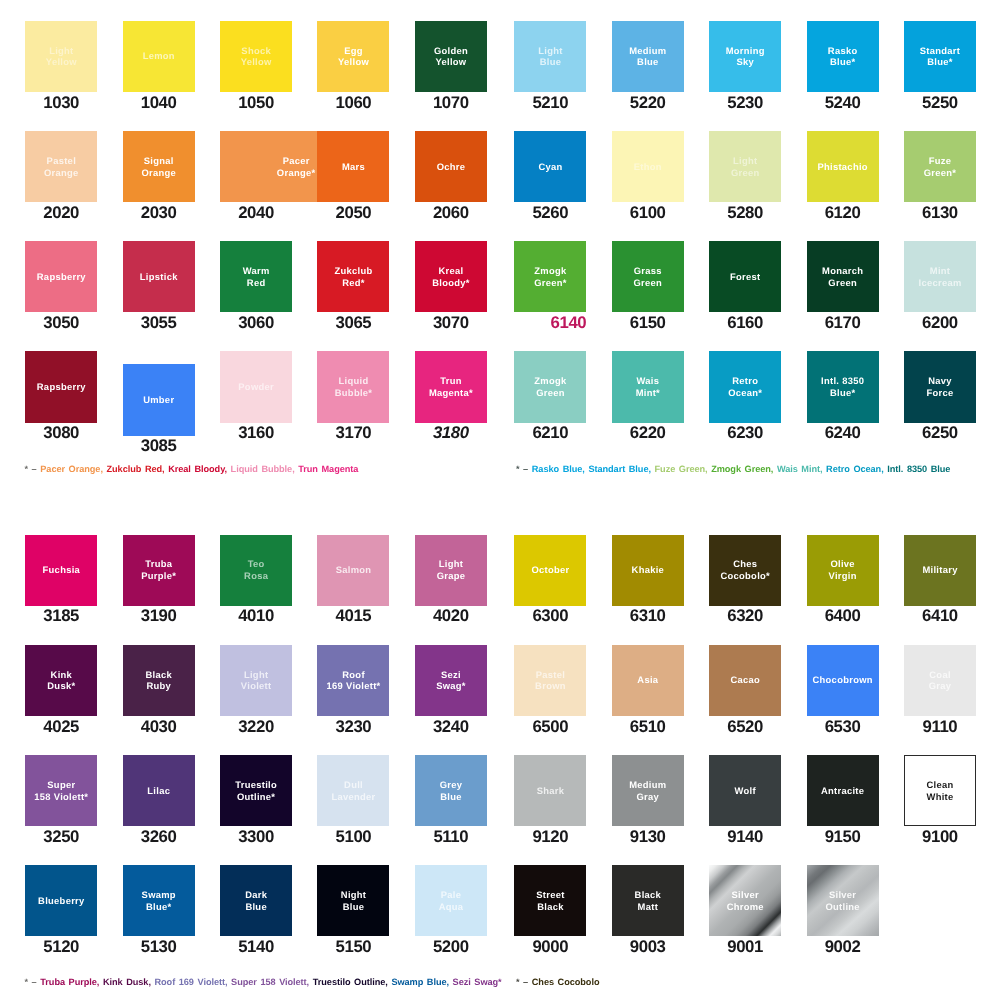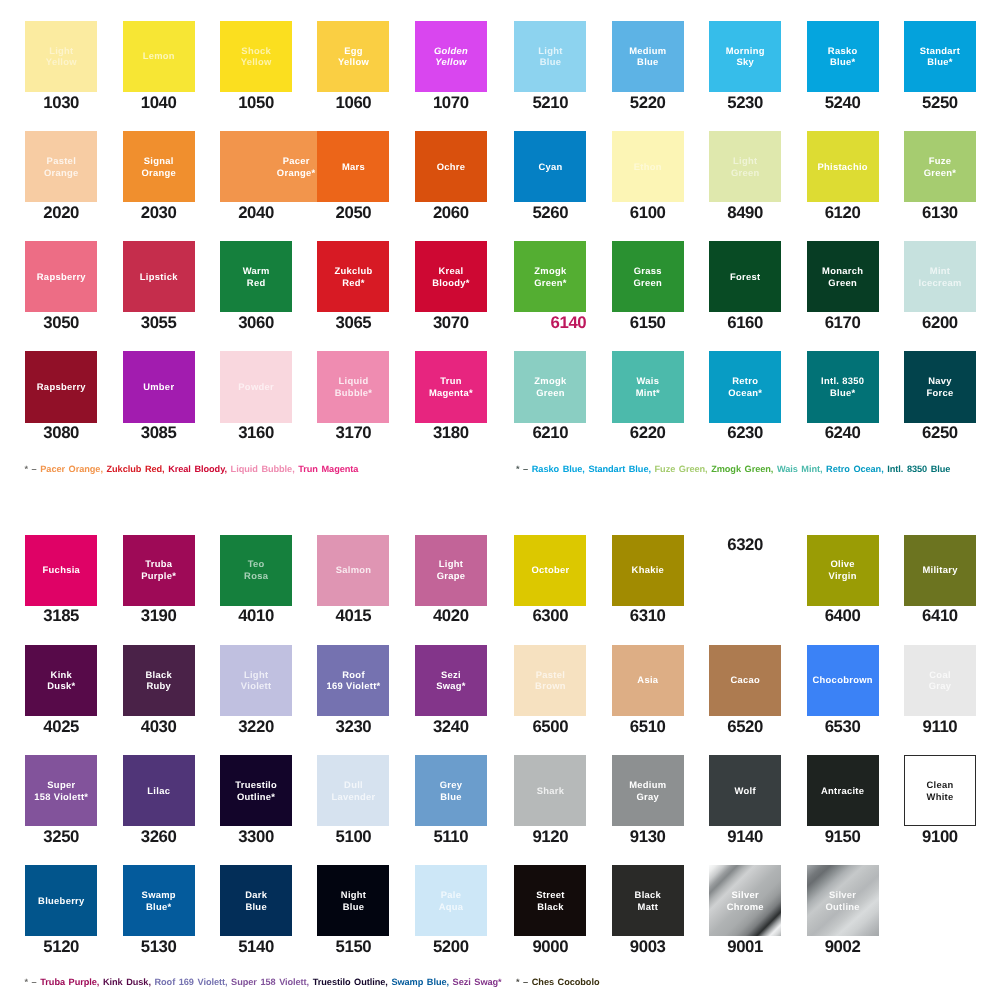--- a/index.html
+++ b/index.html
@@ -53,21 +53,21 @@
         <div class="code" style="color: rgb(25, 25, 27);">1050</div>
       </div>
 <div class="cell" style="left:317.4px;top:20.8px">
         <div class="swatch" style="background: rgb(250, 207, 67);">
           <div class="nm" style="color: rgb(255, 255, 255);">Egg
 Yellow</div>
         </div>
         <div class="code" style="color: rgb(25, 25, 27);">1060</div>
       </div>
 <div class="cell" style="left:414.8px;top:20.8px">
-        <div class="swatch" style="background: #d946ef; font-style: italic;">
+        <div class="swatch" style="background: #14532d;">
           <div class="nm" style="color: rgb(255, 255, 255);">Golden
 Yellow</div>
         </div>
         <div class="code" style="color: rgb(25, 25, 27);">1070</div>
       </div>
 <div class="cell" style="left:25.2px;top:131.0px">
         <div class="swatch" style="background: rgb(247, 204, 163);">
           <div class="nm" style="color: rgba(255, 255, 255, 0.78);">Pastel
 Orange</div>
         </div>
@@ -132,21 +132,21 @@
         </div>
         <div class="code" style="color: rgb(25, 25, 27);">3070</div>
       </div>
 <div class="cell" style="left:25.2px;top:351.4px">
         <div class="swatch" style="background: rgb(145, 16, 40);">
           <div class="nm" style="color: rgb(255, 255, 255);">Rapsberry</div>
         </div>
         <div class="code" style="color: rgb(25, 25, 27);">3080</div>
       </div>
 <div class="cell" style="left:122.6px;top:351.4px">
-        <div class="swatch" style="background: #a21caf;">
+        <div class="swatch" style="background: #3b82f6; margin-top: 13px;">
           <div class="nm" style="color: rgb(255, 255, 255);">Umber</div>
         </div>
         <div class="code" style="color: rgb(25, 25, 27);">3085</div>
       </div>
 <div class="cell" style="left:220.0px;top:351.4px">
         <div class="swatch" style="background: rgb(249, 215, 222);">
           <div class="nm" style="color: rgba(255, 255, 255, 0.62);">Powder</div>
         </div>
         <div class="code" style="color: rgb(25, 25, 27);">3160</div>
       </div>
@@ -155,21 +155,21 @@
           <div class="nm" style="color: rgba(255, 255, 255, 0.82);">Liquid
 Bubble*</div>
         </div>
         <div class="code" style="color: rgb(25, 25, 27);">3170</div>
       </div>
 <div class="cell" style="left:414.8px;top:351.4px">
         <div class="swatch" style="background: rgb(231, 37, 127);">
           <div class="nm" style="color: rgb(255, 255, 255);">Trun
 Magenta*</div>
         </div>
-        <div class="code" style="color: rgb(25, 25, 27);">3180</div>
+        <div class="code" style="color: rgb(25, 25, 27); font-style: italic;">3180</div>
       </div>
 <div class="cell" style="left:514.3px;top:20.8px">
         <div class="swatch" style="background: rgb(141, 211, 239);">
           <div class="nm" style="color: rgba(255, 255, 255, 0.74);">Light
 Blue</div>
         </div>
         <div class="code" style="color: rgb(25, 25, 27);">5210</div>
       </div>
 <div class="cell" style="left:611.7px;top:20.8px">
         <div class="swatch" style="background: rgb(93, 179, 229);">
@@ -209,21 +209,21 @@
         <div class="swatch" style="background: rgb(252, 245, 181);">
           <div class="nm" style="color: rgba(255, 255, 255, 0.45);">Ethon</div>
         </div>
         <div class="code" style="color: rgb(25, 25, 27);">6100</div>
       </div>
 <div class="cell" style="left:709.1px;top:131.0px">
         <div class="swatch" style="background: rgb(223, 232, 173);">
           <div class="nm" style="color: rgba(255, 255, 255, 0.5);">Light
 Green</div>
         </div>
-        <div class="code" style="color: rgb(25, 25, 27);">8490</div>
+        <div class="code" style="color: rgb(25, 25, 27);">5280</div>
       </div>
 <div class="cell" style="left:806.5px;top:131.0px">
         <div class="swatch" style="background: rgb(221, 220, 51);">
           <div class="nm" style="color: rgb(255, 255, 255);">Phistachio</div>
         </div>
         <div class="code" style="color: rgb(25, 25, 27);">6120</div>
       </div>
 <div class="cell" style="left:903.9px;top:131.0px">
         <div class="swatch" style="background: rgb(166, 204, 112);">
           <div class="nm" style="color: rgb(255, 255, 255);">Fuze
@@ -446,20 +446,24 @@
         </div>
         <div class="code" style="color: rgb(25, 25, 27);">6300</div>
       </div>
 <div class="cell" style="left:611.7px;top:534.6px">
         <div class="swatch" style="background: rgb(161, 139, 1);">
           <div class="nm" style="color: rgb(255, 255, 255);">Khakie</div>
         </div>
         <div class="code" style="color: rgb(25, 25, 27);">6310</div>
       </div>
 <div class="cell" style="left:709.1px;top:534.6px">
+        <div class="swatch" style="background: rgb(58, 48, 15);">
+          <div class="nm" style="color: rgb(255, 255, 255);">Ches
+Cocobolo*</div>
+        </div>
         <div class="code" style="color: rgb(25, 25, 27);">6320</div>
       </div>
 <div class="cell" style="left:806.5px;top:534.6px">
         <div class="swatch" style="background: rgb(154, 156, 5);">
           <div class="nm" style="color: rgb(255, 255, 255);">Olive
 Virgin</div>
         </div>
         <div class="code" style="color: rgb(25, 25, 27);">6400</div>
       </div>
 <div class="cell" style="left:903.9px;top:534.6px">

